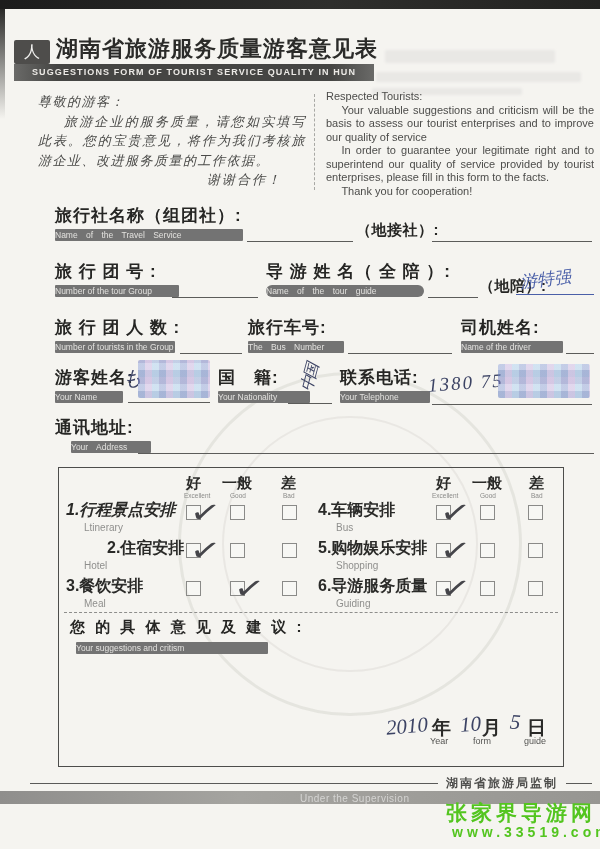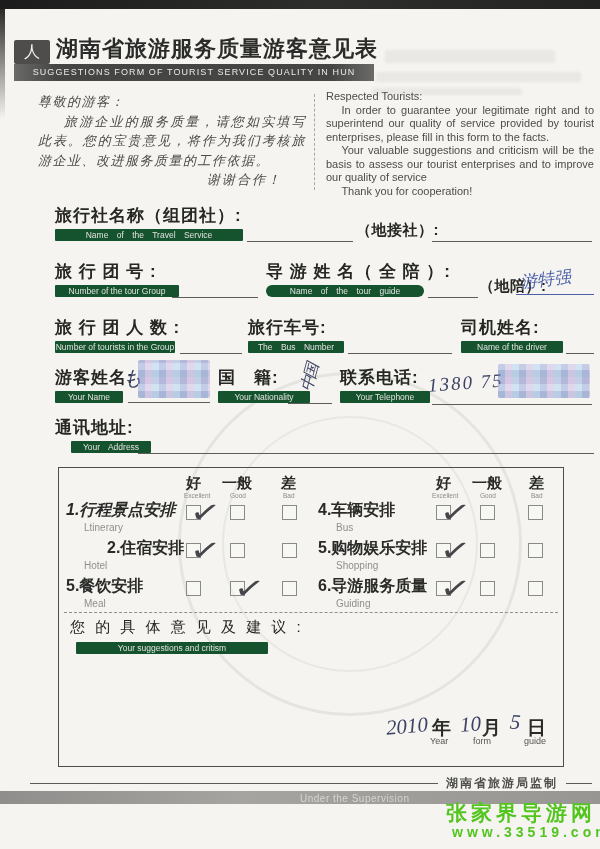--- a/index.html
+++ b/index.html
@@ -7,40 +7,40 @@
   body { font-family:"Liberation Sans","DejaVu Sans",sans-serif; background:#d8d7d3; }
   .page { position:relative; width:600px; height:849px; background:#f5f4f0; overflow:hidden; }
 
   
   .scan-top { position:absolute; left:0; top:0; width:600px; height:9px; background:linear-gradient(90deg,#1c1c1c 0%,#2e2e2c 55%,#232321 100%); }
   .scan-left { position:absolute; left:0; top:9px; width:5px; height:110px; background:linear-gradient(180deg,#2a2a28,rgba(42,42,40,0)); }
 
   
   .logo-chip { position:absolute; left:14px; top:40px; width:36px; height:24px; background:#4e4d4b; border-radius:2px; color:#f2f2f0; font-size:16px; text-align:center; line-height:24px; }
   .title { position:absolute; left:56px; top:34px; font-size:22px; font-weight:bold; color:#2b2b29; letter-spacing:1px; }
-  .banner { position:absolute; left:14px; top:64px; width:360px; height:17px; background:linear-gradient(90deg,#6a6a68,#454543 12%,#454543 88%,#6a6a68); color:#eceae6; font-size:9px; font-weight:normal; letter-spacing:1.1px; text-align:center; line-height:17px; }
+  .banner { position:absolute; left:14px; top:64px; width:360px; height:17px; background:linear-gradient(90deg,#6a6a68,#454543 12%,#454543 88%,#6a6a68); color:#eceae6; font-size:9px; font-weight:bold; letter-spacing:1.1px; text-align:center; line-height:17px; }
   .ghost1,.ghost2,.ghost3 { position:absolute; background:#e9e8e5; border-radius:2px; filter:blur(1px); }
   .ghost1 { left:385px; top:50px; width:170px; height:13px; }
   .ghost2 { left:376px; top:72px; width:205px; height:10px; }
   .ghost3 { left:372px; top:88px; width:150px; height:7px; }
 
   
   .intro-cn { position:absolute; left:38px; top:92px; width:268px; font-family:"Liberation Serif","DejaVu Serif",serif; font-style:italic; color:#4a4a48; font-size:13px; line-height:19.5px; letter-spacing:1.5px; text-align:justify; }
   .intro-cn .indent { text-indent:2em; }
   .intro-cn .closing { text-align:right; padding-right:24px; letter-spacing:2px; }
   .intro-divider { position:absolute; left:314px; top:94px; height:96px; border-left:1px dashed #a8a8a4; }
   .intro-en { position:absolute; left:326px; top:90px; width:268px; color:#4c4c4a; font-size:11px; line-height:13.5px; text-align:justify; }
   .intro-en p { text-indent:1.4em; }
   .intro-en p.first { text-indent:0; }
 
   
   .lbl { position:absolute; font-weight:bold; color:#262624; white-space:nowrap; }
   .f17 { font-size:17px; letter-spacing:1px; }
   .f15 { font-size:15px; letter-spacing:0.5px; }
-  .sub { position:absolute; background:#14532d; color:#e3e2df; font-size:8.5px; text-align:center; height:12px; line-height:12px; overflow:hidden; white-space:nowrap; border-radius:1px; }
+  .sub { position:absolute; background:#737373; color:#e3e2df; font-size:8.5px; height:12px; line-height:12px; overflow:hidden; white-space:nowrap; border-radius:1px; }
   .ws { word-spacing:6px; }
   .line { position:absolute; border-bottom:1.2px solid #5c5c5a; }
   .hand { position:absolute; font-family:"Liberation Serif","DejaVu Serif",serif; font-style:italic; white-space:nowrap; }
   .pen-blue { color:#4a5fa8; }
   .pen-dark { color:#3c4364; }
   .mosaic { position:absolute; border-radius:2px;
     background:
       repeating-linear-gradient(90deg, rgba(90,120,190,.30) 0 7px, rgba(205,185,225,.45) 7px 14px, rgba(150,200,230,.35) 14px 21px),
       repeating-linear-gradient(0deg, rgba(120,140,200,.35) 0 7px, rgba(240,240,248,.85) 7px 14px, rgba(170,150,210,.35) 14px 21px); }
 
@@ -51,21 +51,21 @@
   
   .rbox { position:absolute; left:58px; top:467px; width:506px; height:300px; border:1.6px solid #4d4d4b; background:rgba(255,255,255,0.0); }
   .rh-cn { position:absolute; font-size:15px; font-weight:bold; color:#2a2a28; }
   .rh-en { position:absolute; font-size:6.5px; color:#8a8a88; }
   .item-lbl { position:absolute; font-size:16px; font-weight:bold; color:#2a2a28; white-space:nowrap; }
   .item-sub { position:absolute; font-size:10px; color:#8f8f8d; }
   .cbrow { position:absolute; height:18px; }
   .cb { position:absolute; top:0; width:15px; height:15px; border:1.3px solid #8a8a88; background:rgba(255,255,255,0.25); }
   .cb.checked::after { content:"✓"; position:absolute; left:1px; top:-13px; font-size:30px; color:#45454a; transform:rotate(6deg) scaleX(1.25); transform-origin:bottom left; font-family:"DejaVu Sans",sans-serif; }
   .dash-line { position:absolute; left:64px; top:612px; width:494px; border-top:1.3px dashed #8e8e8c; }
-  .sugg-lbl { position:absolute; left:70px; top:618px; font-size:15px; font-weight:normal; letter-spacing:3px; color:#262624; }
+  .sugg-lbl { position:absolute; left:70px; top:618px; font-size:15px; font-weight:bold; letter-spacing:3px; color:#262624; }
   .sugg-sub { position:absolute; left:76px; top:642px; width:192px; }
 
   
   .date-cn { position:absolute; font-size:19px; font-weight:bold; color:#2a2a28; }
   .date-en { position:absolute; font-size:9px; color:#555553; }
   .date-hand { font-size:21px; }
 
   
   .foot-rule { position:absolute; left:30px; top:776px; width:562px; height:14px; display:flex; align-items:center; }
   .foot-rule .l1 { flex:1; border-top:1.4px solid #5a5a58; }
@@ -95,22 +95,22 @@
   <div class="ghost3"></div>
 
   <div class="intro-cn">
     <div>尊敬的游客：</div>
     <div class="indent">旅游企业的服务质量，请您如实填写此表。您的宝贵意见，将作为我们考核旅游企业、改进服务质量的工作依据。</div>
     <div class="closing">谢谢合作！</div>
   </div>
   <div class="intro-divider"></div>
   <div class="intro-en">
     <p class="first">Respected Tourists:</p>
+    <p>Your valuable suggestions and criticism will be the basis to assess our tourist enterprises and to improve our quality of service</p>
     <p>In order to guarantee your legitimate right and to superintend our quality of service provided by tourist enterprises, please fill in this form to the facts.</p>
-    <p>Your valuable suggestions and criticism will be the basis to assess our tourist enterprises and to improve our quality of service</p>
     <p>Thank you for cooperation!</p>
   </div>
 
   <div class="lbl f17" style="left:55px;top:204px;">旅行社名称（组团社）:</div>
   <div class="sub ws" style="left:55px;top:229px;width:188px;">Name of the Travel Service</div>
   <div class="line" style="left:247px;top:229px;width:106px;height:13px;"></div>
   <div class="lbl f15" style="left:356px;top:221px;">（地接社）:</div>
   <div class="line" style="left:432px;top:229px;width:160px;height:13px;"></div>
 
   <div class="lbl f17" style="left:55px;top:260px;">旅 行 团 号 :</div>
@@ -175,21 +175,21 @@
     <span class="cb" style="left:44px;"></span>
     <span class="cb" style="left:96px;"></span>
   </div>
   <div class="item-lbl" style="left:66px;top:538px;margin-left:41px;">2.住宿安排</div>
   <div class="item-sub" style="left:84px;top:560px;">Hotel</div>
   <div class="cbrow" style="left:186px;top:543px;width:114px;">
     <span class="cb checked" style="left:0;"></span>
     <span class="cb" style="left:44px;"></span>
     <span class="cb" style="left:96px;"></span>
   </div>
-  <div class="item-lbl" style="left:66px;top:576px;">5.餐饮安排</div>
+  <div class="item-lbl" style="left:66px;top:576px;">3.餐饮安排</div>
   <div class="item-sub" style="left:84px;top:598px;">Meal</div>
   <div class="cbrow" style="left:186px;top:581px;width:114px;">
     <span class="cb" style="left:0;"></span>
     <span class="cb checked" style="left:44px;"></span>
     <span class="cb" style="left:96px;"></span>
   </div>
 
   <div class="item-lbl" style="left:318px;top:500px;">4.车辆安排</div>
   <div class="item-sub" style="left:336px;top:522px;">Bus</div>
   <div class="cbrow" style="left:436px;top:505px;width:110px;">

